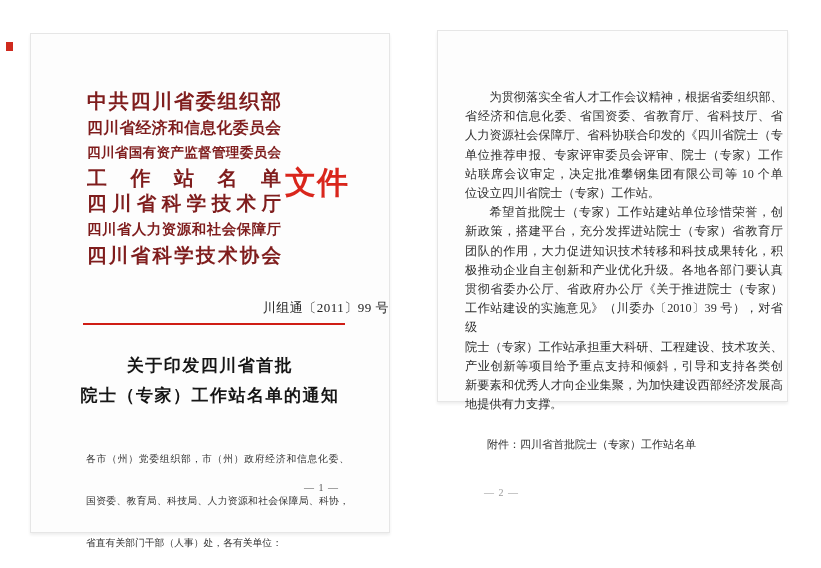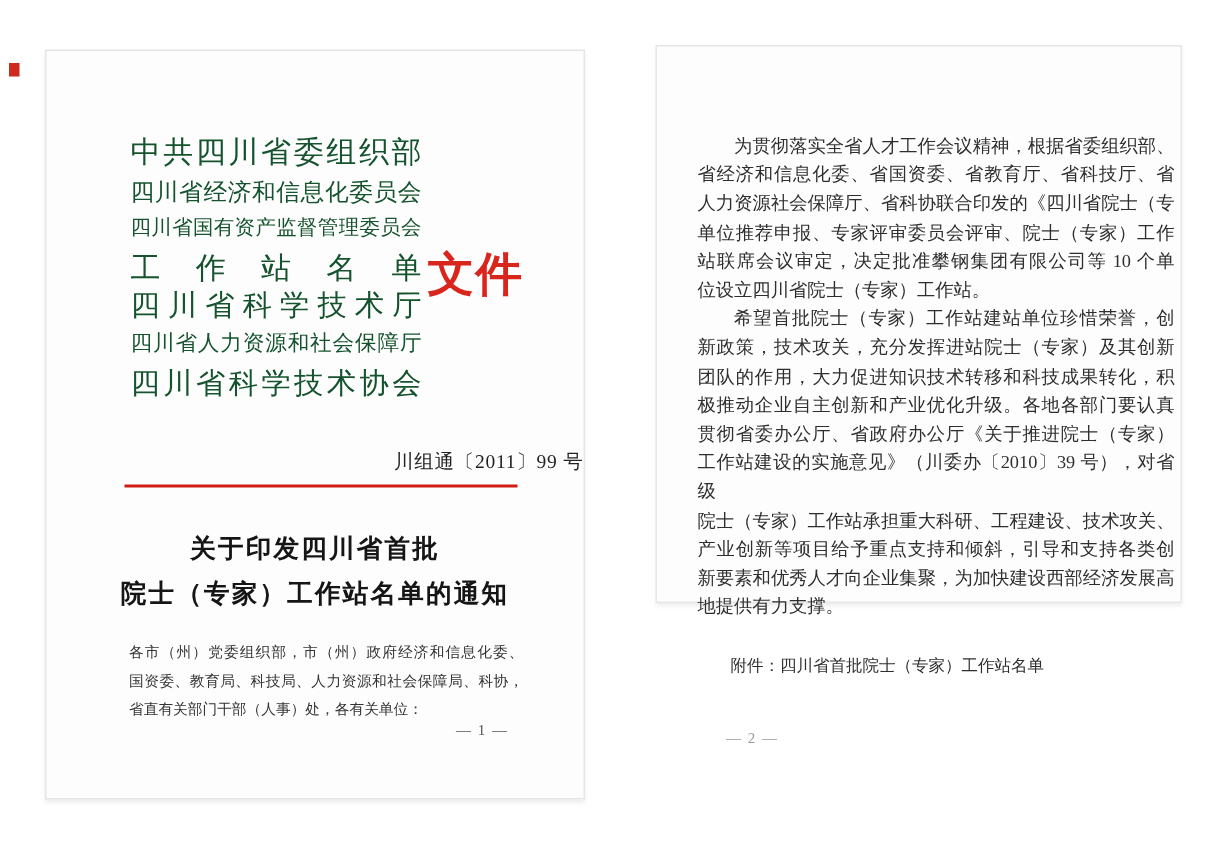--- a/index.html
+++ b/index.html
@@ -15,21 +15,21 @@
     box-sizing:border-box;
   }
   #page1{left:30px;top:33px;width:360px;height:500px;}
   #page2{left:437px;top:30px;width:351px;height:372px;}
 
   .red-mark{position:absolute;left:6px;top:42px;width:7px;height:9px;background:#cf2a1e;}
 
   
   .letterhead{position:absolute;left:56px;top:55px;width:194px;}
   .lh-line{
-    color:#14532d;font-weight:normal;
+    color:#7f1d1d;font-weight:bold;
     font-family:"DejaVu Sans", sans-serif;
     text-align:justify;text-align-last:justify;
     line-height:25.6px;height:25.6px;overflow:hidden;
   }
   .lh-line-0{font-size:20px;}
   .lh-line-1{font-size:15.8px;}
   .lh-line-2{font-size:13.6px;}
   .lh-line-3{font-size:20px;}
   .lh-line-4{font-size:19.5px;}
   .lh-line-5{font-size:14.4px;}
@@ -49,21 +49,21 @@
   }
   .notice-title{
     position:absolute;left:0;top:317px;width:100%;
     text-align:center;font-weight:bold;color:#151515;
     font-size:17px;line-height:30px;letter-spacing:1.5px;
   }
   .left-body{
     position:absolute;left:55px;top:392px;width:263px;
     font-size:9.8px;line-height:19px;color:#333333;
   }
-  .left-body .body-line{text-align:justify;text-align-last:justify;}
+  .left-body .body-line{text-align:justify;text-align-last:justify;margin-top:23px;}
   .left-body .body-line:last-child{text-align-last:left;}
   .page-num-1{
     position:absolute;right:50px;top:448px;
     font-size:10px;color:#555555;letter-spacing:1px;white-space:nowrap;
   }
 
   
   .right-body{
     position:absolute;left:27px;top:57px;width:318px;
     font-size:12.2px;line-height:19.2px;color:#2e2e2e;
@@ -123,21 +123,21 @@
         <div class="body-line body-line-0">为贯彻落实全省人才工作会议精神，根据省委组织部、</div>
         <div class="body-line body-line-1">省经济和信息化委、省国资委、省教育厅、省科技厅、省</div>
         <div class="body-line body-line-2">人力资源社会保障厅、省科协联合印发的《四川省院士（专</div>
         <div class="body-line body-line-4">单位推荐申报、专家评审委员会评审、院士（专家）工作</div>
         <div class="body-line body-line-5">站联席会议审定，决定批准攀钢集团有限公司等 10 个单</div>
         <div class="body-line body-line-6">位设立四川省院士（专家）工作站。</div>
       </div>
 
     <div class="para">
         <div class="body-line body-line-0">希望首批院士（专家）工作站建站单位珍惜荣誉，创</div>
-        <div class="body-line body-line-1">新政策，技术攻关，充分发挥进站院士（专家）及其创新</div>
+        <div class="body-line body-line-1">新政策，搭建平台，充分发挥进站院士（专家）省教育厅</div>
         <div class="body-line body-line-2">团队的作用，大力促进知识技术转移和科技成果转化，积</div>
         <div class="body-line body-line-3">极推动企业自主创新和产业优化升级。各地各部门要认真</div>
         <div class="body-line body-line-4">贯彻省委办公厅、省政府办公厅《关于推进院士（专家）</div>
         <div class="body-line body-line-5">工作站建设的实施意见》（川委办〔2010〕39 号），对省级</div>
         <div class="body-line body-line-6">院士（专家）工作站承担重大科研、工程建设、技术攻关、</div>
         <div class="body-line body-line-7">产业创新等项目给予重点支持和倾斜，引导和支持各类创</div>
         <div class="body-line body-line-8">新要素和优秀人才向企业集聚，为加快建设西部经济发展高</div>
         <div class="body-line body-line-9">地提供有力支撑。</div>
       </div>
 

